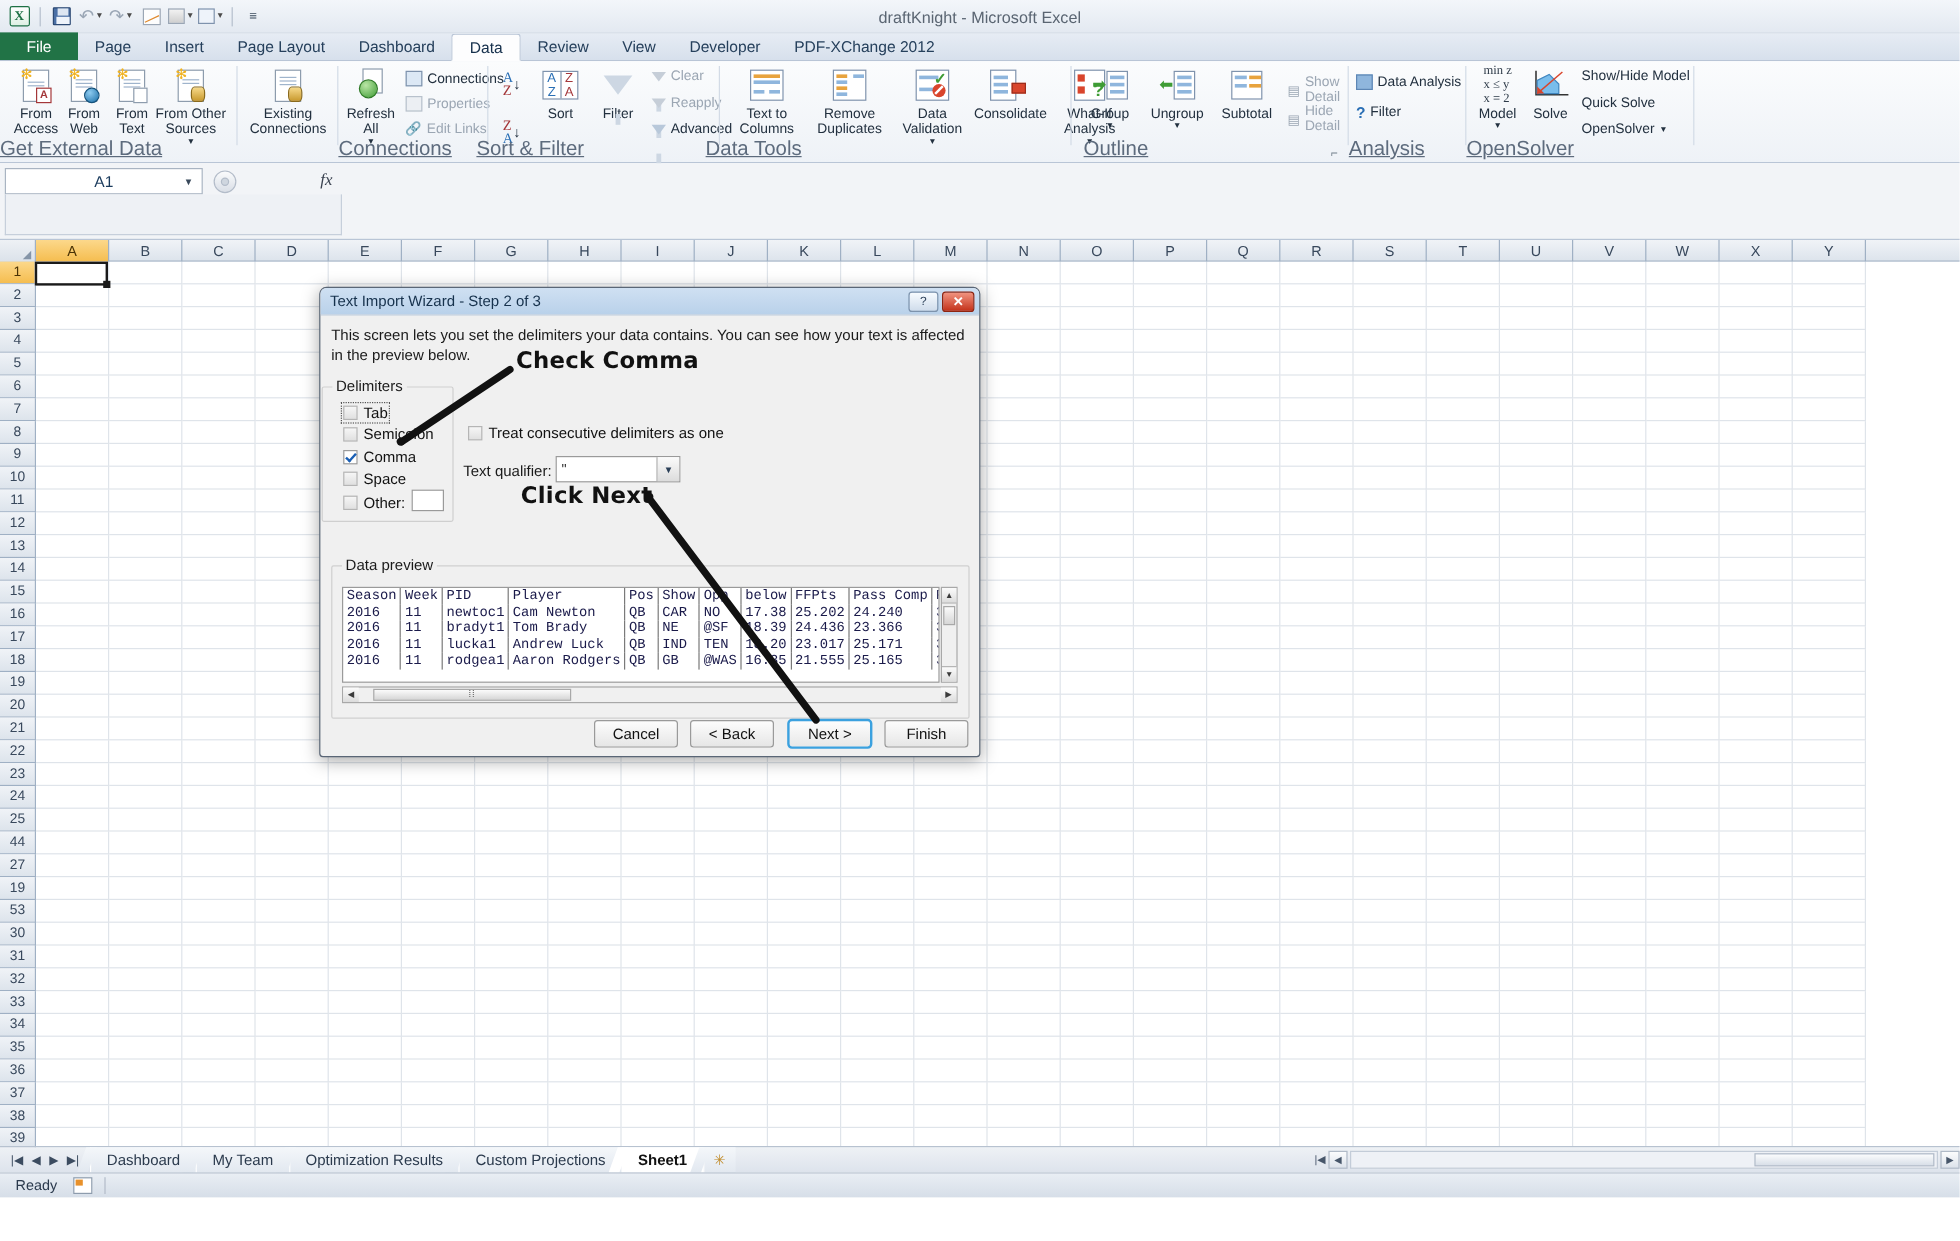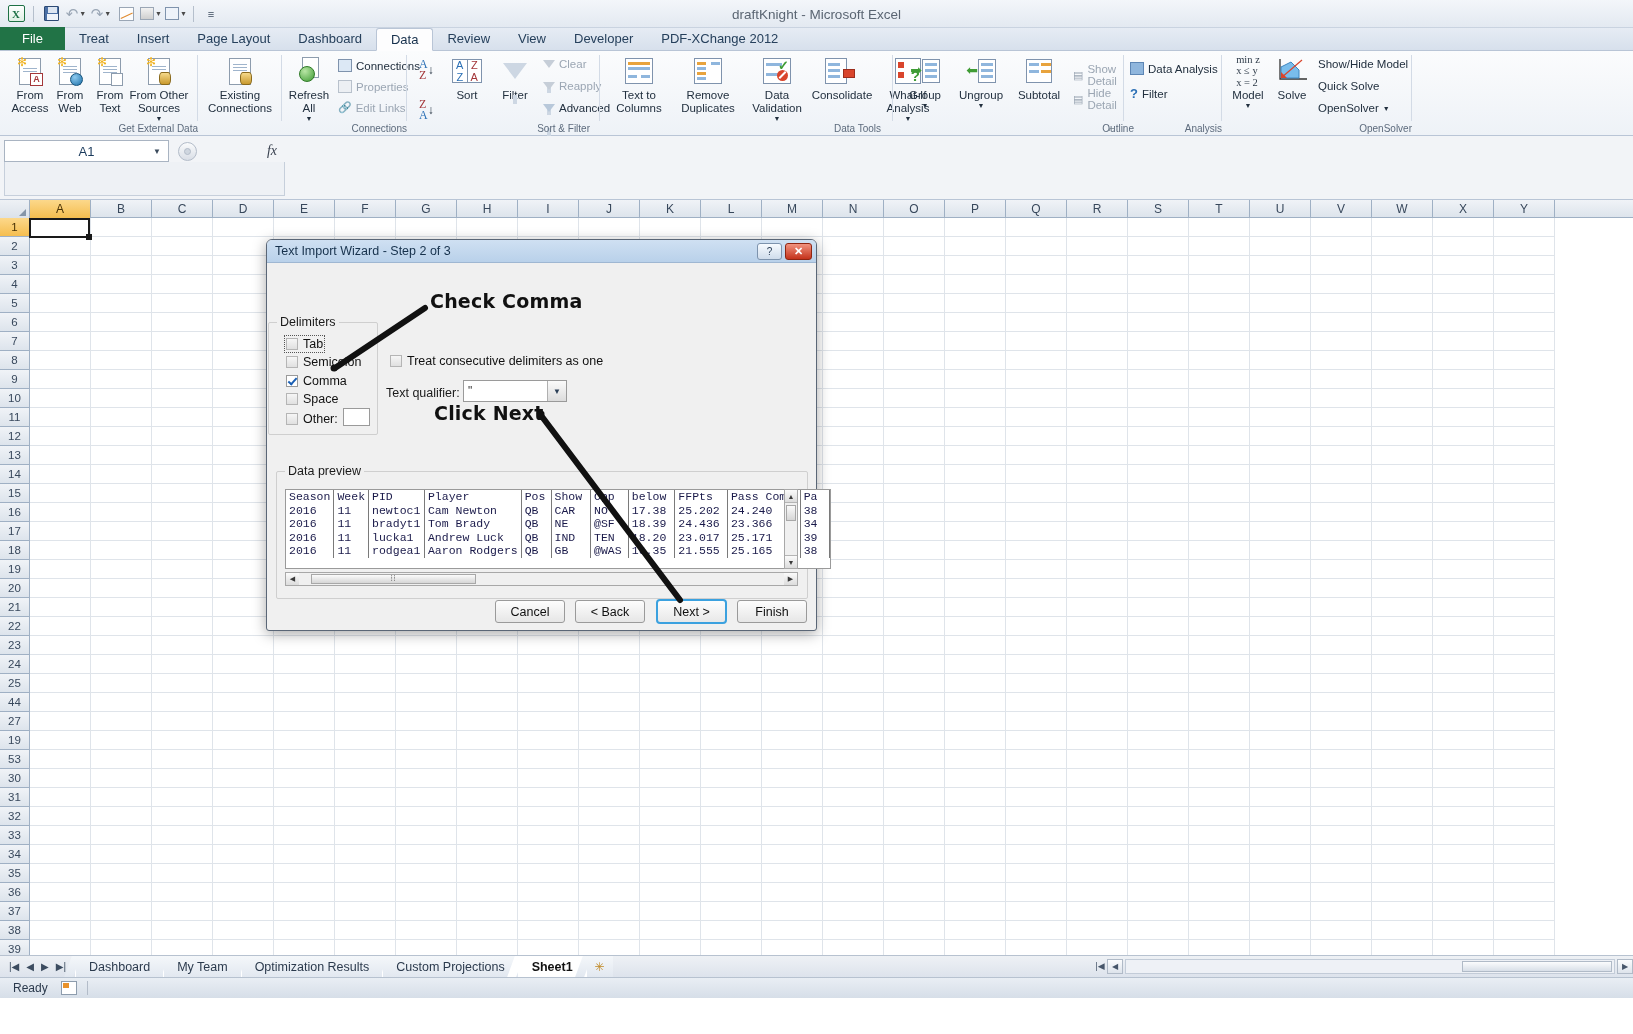--- a/index.html
+++ b/index.html
@@ -67,22 +67,22 @@
   }
 
   
   #ribbon{
     position:absolute;left:0;top:51px;width:1633px;height:85px;
     background:linear-gradient(#fbfcfd,#eef2f7);
     border-bottom:1px solid #b9c5d6;
   }
   .rgroup{ position:absolute; top:0; height:85px; }
   .rgroup .glabel{
-    position:absolute;bottom:2px;left:0;width:100%;text-align:right;
-    font-size:10px;color:#5d6b7d;
+    position:absolute;bottom:2px;left:0;width:100%;text-align:left;
+    font-size:17px;color:#5d6b7d;text-decoration:underline;
   }
   .rgroup .gsep{
     position:absolute;right:0;top:4px;width:1px;height:66px;background:#d3dbe6;
   }
   .bigbtn{
     position:absolute;top:4px;width:52px;
     display:flex;flex-direction:column;align-items:center;
     font-size:11.5px;color:#22303f;text-align:center;line-height:1.12;
   }
   .bigbtn .ig{ height:32px;display:flex;align-items:center;justify-content:center;margin-bottom:2px;}
@@ -306,21 +306,21 @@
     <div class="qat-sep"></div>
     <div class="qat-btn">
         <span style="font-size:11px;color:#3a4a5c">≡</span>
       </div>
   </div>
   <div id="wintitle">draftKnight  -  Microsoft Excel</div>
 </div>
 
 <div id="tabstrip">
   <div class="rtab file">File</div>
-  <div class="rtab">Treat</div>
+  <div class="rtab">Page</div>
   <div class="rtab">Insert</div>
   <div class="rtab">Page Layout</div>
   <div class="rtab">Dashboard</div>
   <div class="rtab active">Data</div>
   <div class="rtab">Review</div>
   <div class="rtab">View</div>
   <div class="rtab">Developer</div>
   <div class="rtab">PDF-XChange 2012</div>
 </div>
 
@@ -1789,20 +1789,21 @@
   <div id="dlgtitle">
     <span>Text Import Wizard - Step 2 of 3</span>
     <span id="dlgbtns">
       <span class="tbtn">?</span>
       <span class="tbtn close">✕</span>
     </span>
   </div>
 
   <div id="dlgbody">
 
+    <div class="dtext" style="left:9px;top:8px;width:533px">This screen lets you set the delimiters your data contains.  You can see how your text is affected in the preview below.</div>
 
     <div class="gbox" style="left:1px;top:59px;width:110px;height:113px">
       <span class="gtitle">Delimiters</span>
     </div>
     <div class="cbrow focusdot" style="left:19px;top:74px">
       <span class="cbx gray"></span>
       <span>Tab</span>
     </div>
     <div class="cbrow" style="left:19px;top:92px">
       <span class="cbx gray"></span>
@@ -1830,21 +1831,21 @@
     <div class="dtext" style="left:119px;top:122px">Text qualifier:</div>
     <div class="combo" style="left:196px;top:117px;width:104px;height:22px">
       <span class="cval">"</span>
       <span class="cbtn">▼</span>
     </div>
 
     <div class="gbox" style="left:9px;top:208px;width:532px;height:128px">
       <span class="gtitle">Data preview</span>
     </div>
 
-    <div id="preview" style="left:18px;top:226px;width:546px;height:80px">
+    <div id="preview" style="left:18px;top:226px;width:498px;height:80px">
       <table class="ptable">
           <tbody id="pv-body">
             <tr class="hdr">
               <td style="width: 46px;">Season</td>
               <td style="width: 34px;">Week</td>
               <td style="width: 56px;">PID</td>
               <td style="width: 88px;">Player</td>
               <td style="width: 30px;">Pos</td>
               <td style="width: 40px;">Show</td>
               <td style="width: 38px;">Opp</td>

